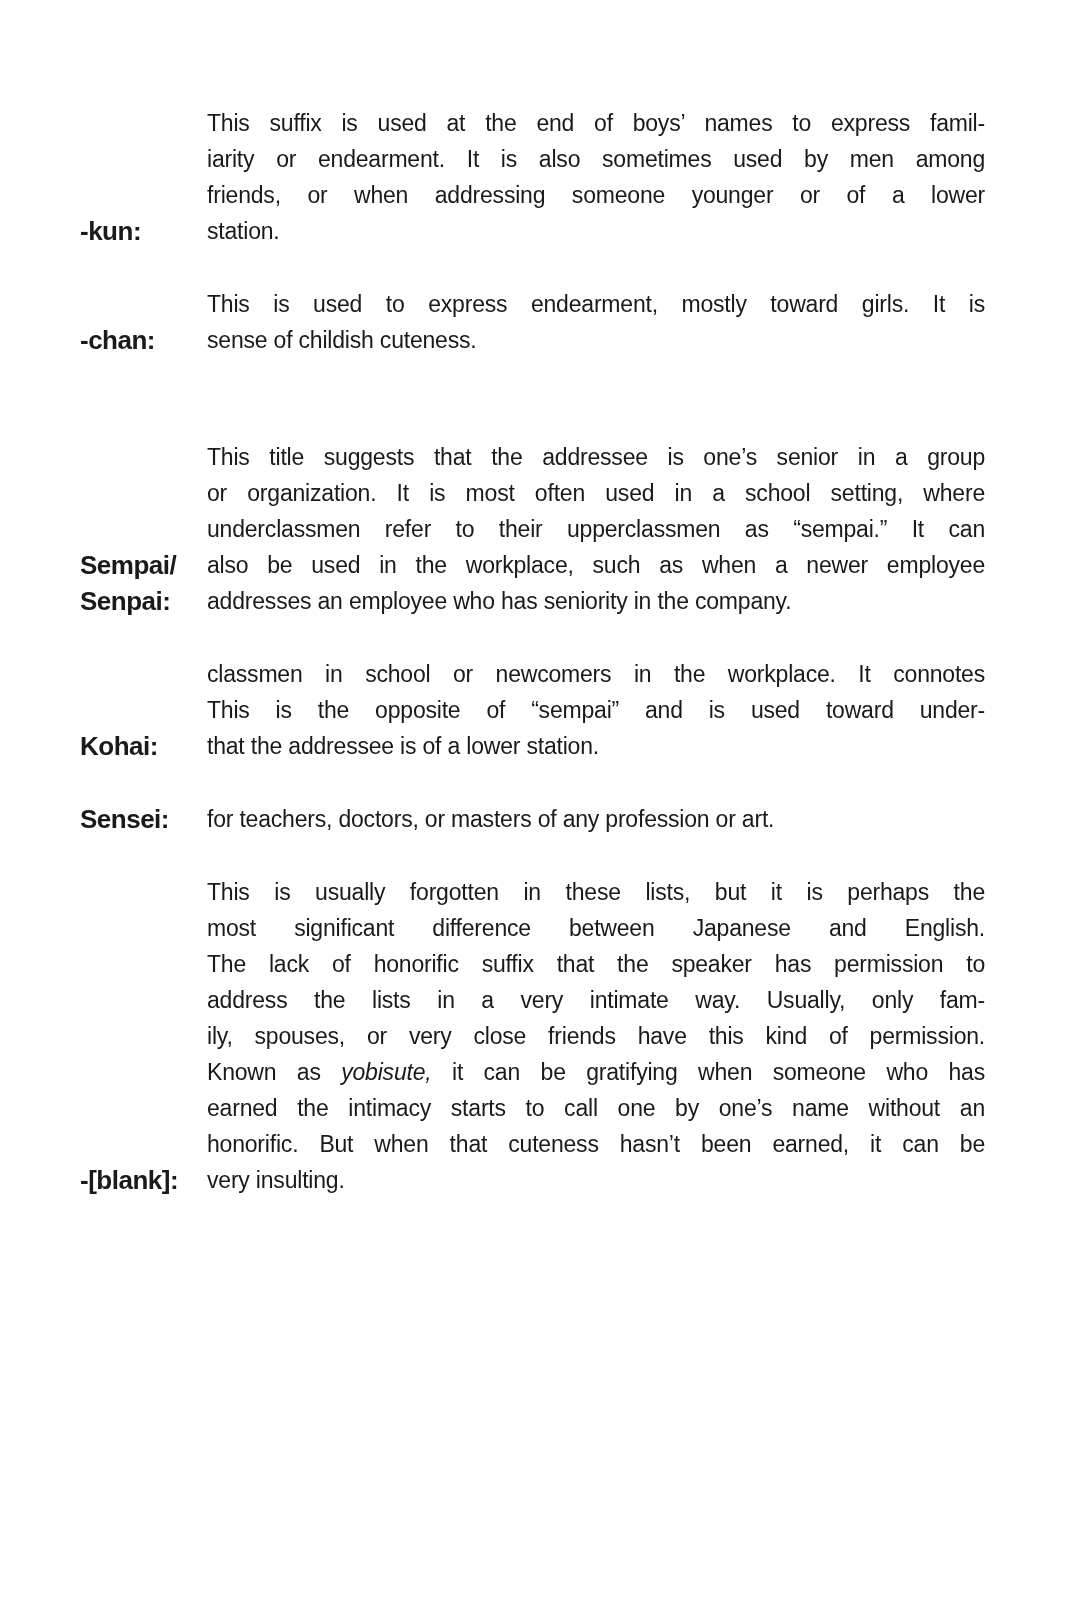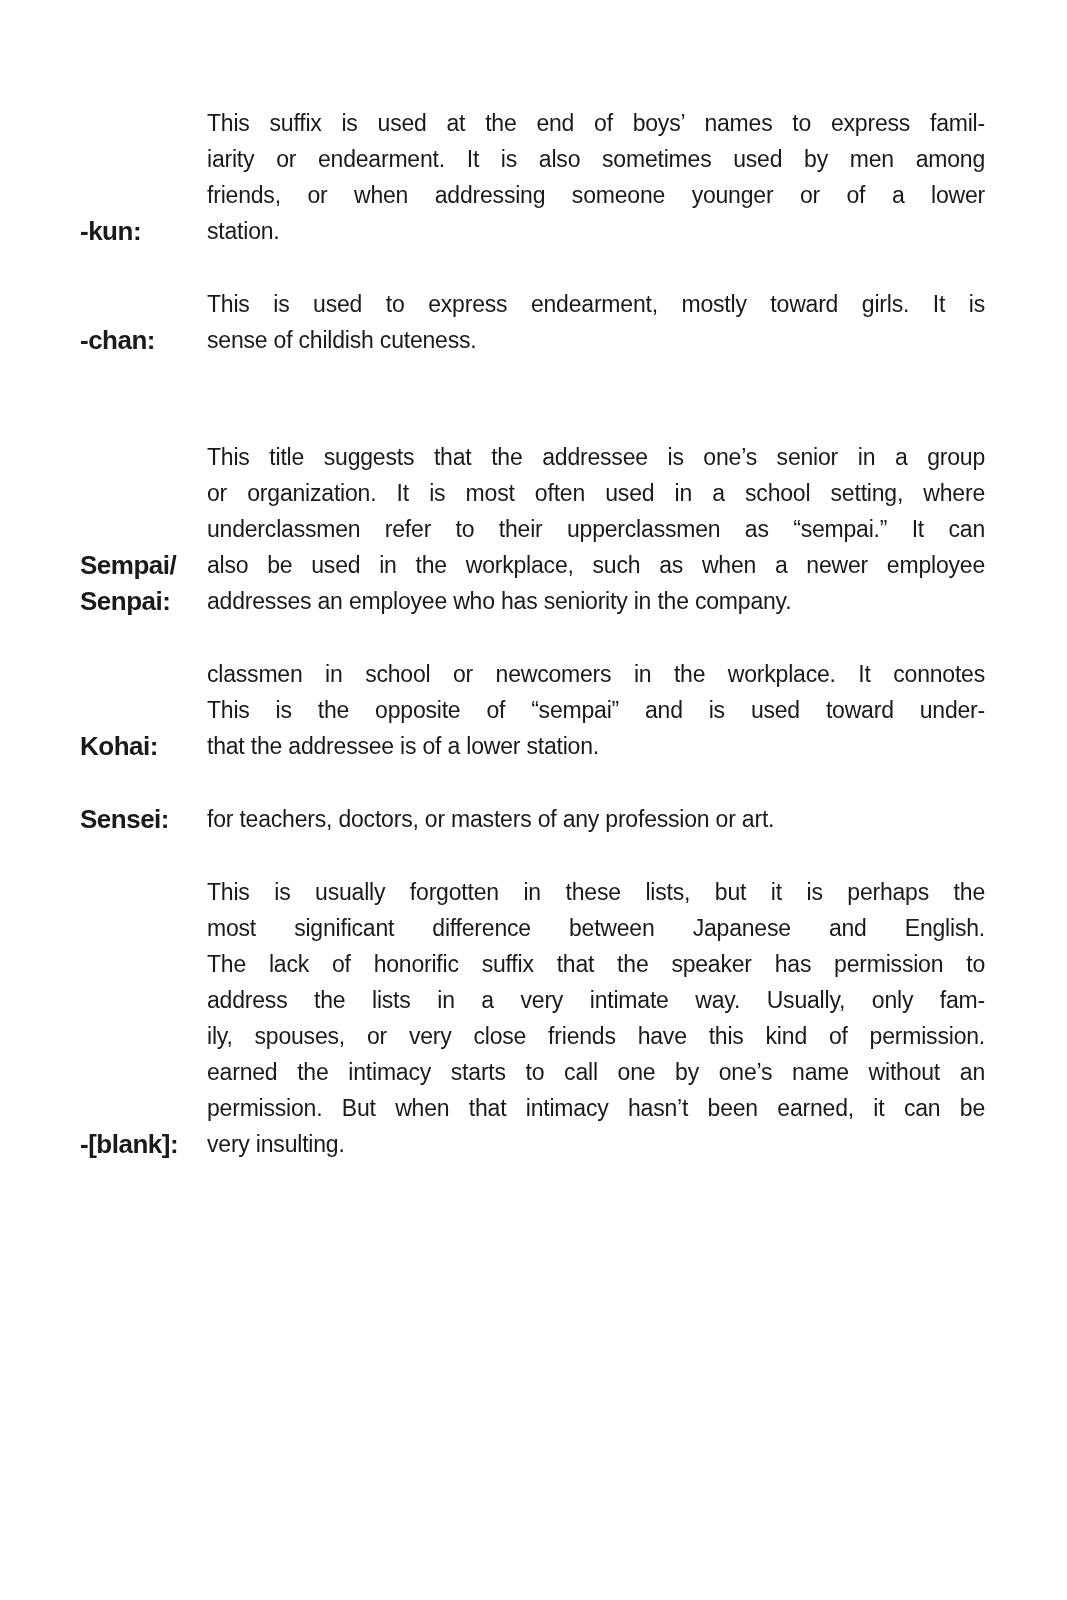--- a/index.html
+++ b/index.html
@@ -114,19 +114,20 @@
       <div class="entry">
         <div class="term">
           <div class="term-line">-[blank]:</div>
         </div>
         <div class="def">
           <div class="line">This is usually forgotten in these lists, but it is perhaps the</div>
           <div class="line">most significant difference between Japanese and English.</div>
           <div class="line">The lack of honorific suffix that the speaker has permission to</div>
           <div class="line">address the lists in a very intimate way. Usually, only fam-</div>
           <div class="line">ily, spouses, or very close friends have this kind of permission.</div>
+          <div class="line">Known as <i>yobisute,</i> it can be gratifying when someone who has</div>
           <div class="line">earned the intimacy starts to call one by one’s name without an</div>
-          <div class="line">permission. But when that intimacy hasn’t been earned, it can be</div>
+          <div class="line">honorific. But when that cuteness hasn’t been earned, it can be</div>
           <div class="line last">very insulting.</div>
         </div>
       </div>
     </div>
 </div>
 
 </body></html>

